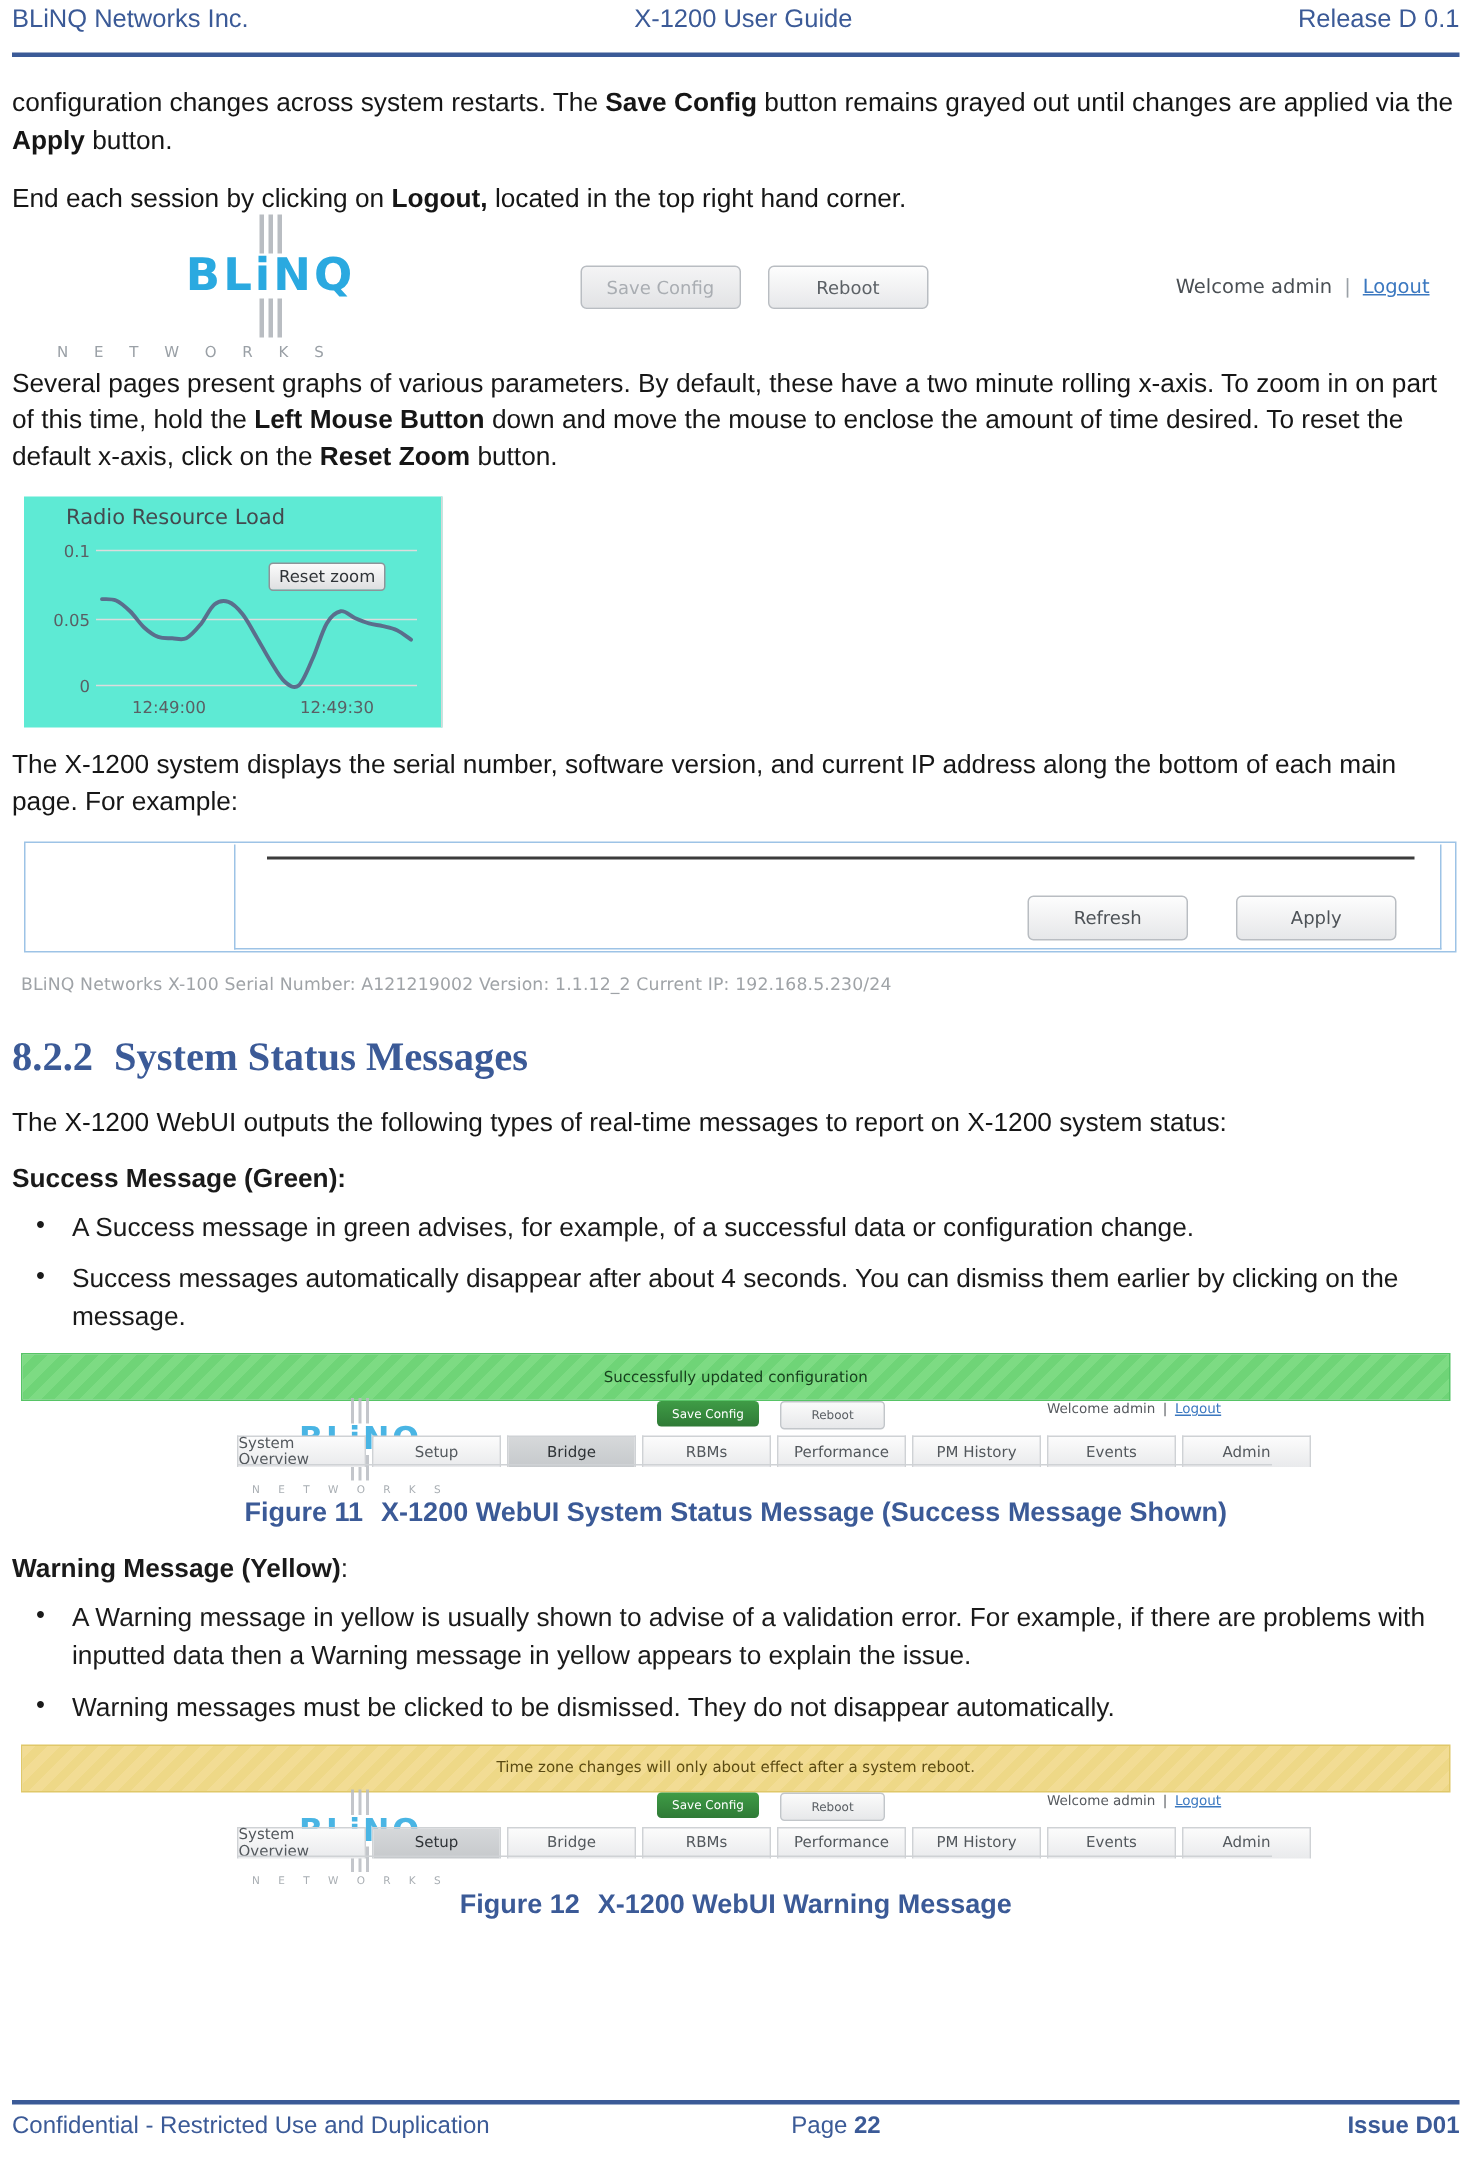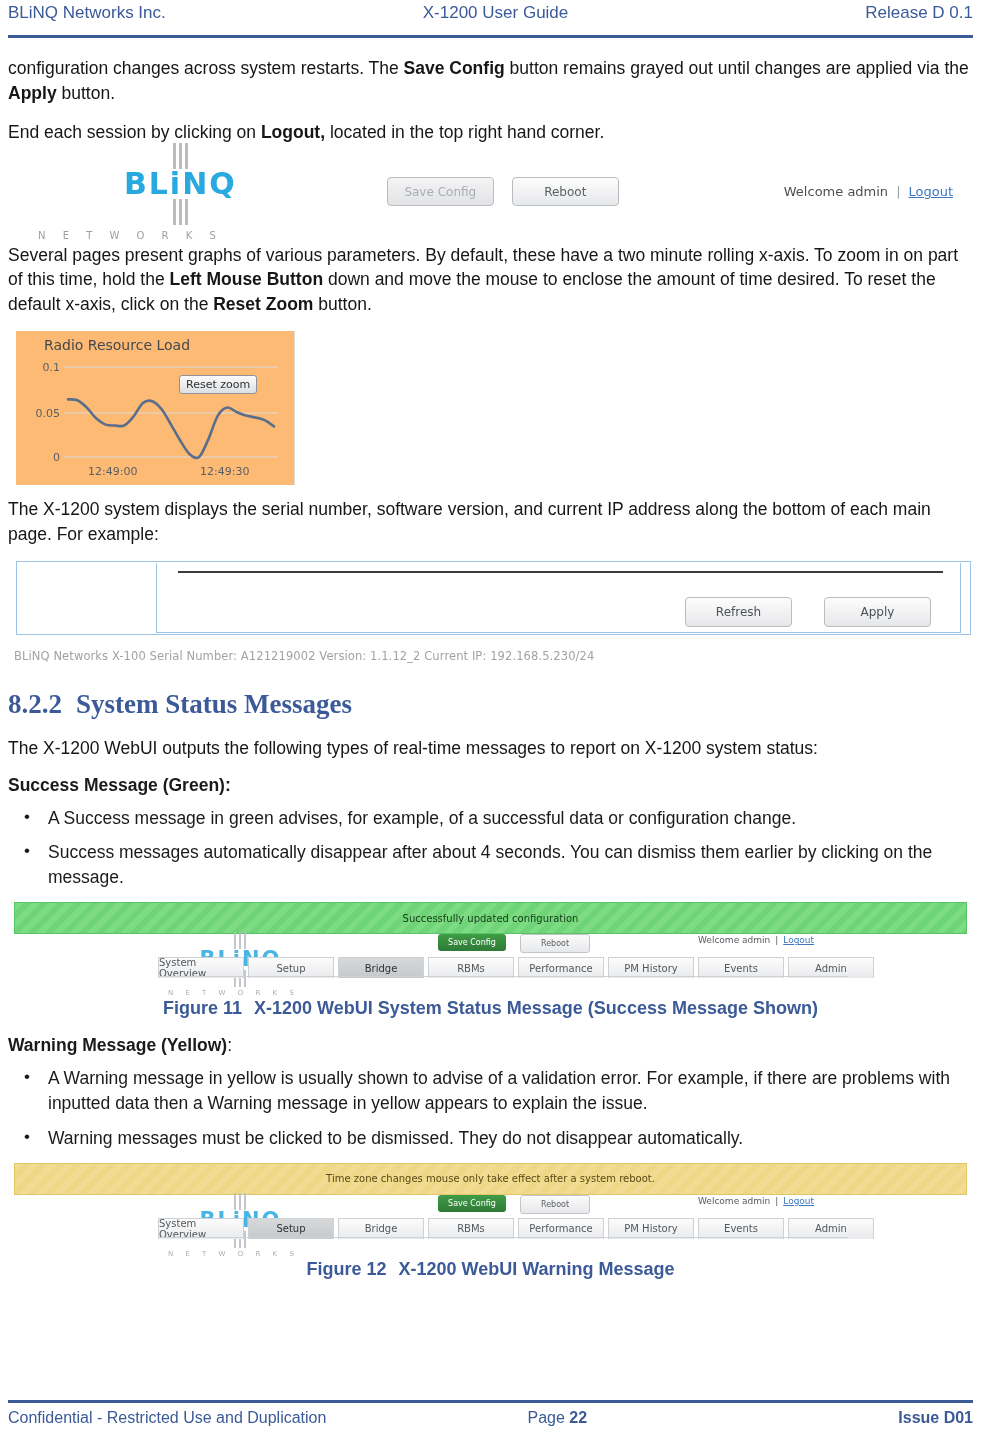--- a/index.html
+++ b/index.html
@@ -132,21 +132,21 @@
   .ui-welcome .sep{color:#9aa0a6;}
   .ui-welcome a{color:#3b78c0;text-decoration:underline;}
 
   
   .chart-shot{
     width:278px;
     border-right:1px solid #d8d8d8;
     margin:8px 0 12px 8px;
     padding:6px 0 4px 0;
     position:relative;
-    background:#fdba74;
+    background:#5eead4;
   }
   .chart-title{
     font-size:14px;color:#44494e;
     font-family:"DejaVu Sans",sans-serif;
     margin:0 0 4px 28px;
   }
   .chart-area{position:relative;height:108px;}
   .chart-svg{display:block;}
   .reset-zoom{
     position:absolute;
@@ -436,21 +436,21 @@
     <span class="num">Figure 11</span><span>X-1200 WebUI System Status Message (Success Message Shown)</span>
   </div>
 
   <div class="sublabel"><b>Warning Message (Yellow)</b><span style="font-weight:normal">:</span></div>
   <ul class="bullets">
     <li>A Warning message in yellow is usually shown to advise of a validation error. For example, if there are problems with inputted data then a Warning message in yellow appears to explain the issue.</li>
     <li>Warning messages must be clicked to be dismissed. They do not disappear automatically.</li>
   </ul>
 
   <div class="shot msg-shot">
-    <div class="msg-bar yellow">Time zone changes mouse only take effect after a system reboot.</div>
+    <div class="msg-bar yellow">Time zone changes will only about effect after a system reboot.</div>
     <div class="msg-logo">
       <div class="blinq-row">
         <span class="bars">
             <i></i>
             <i></i>
             <i></i>
           </span>
         <span class="blinq-word">BLiNQ</span>
         <span class="bars">
             <i></i>

